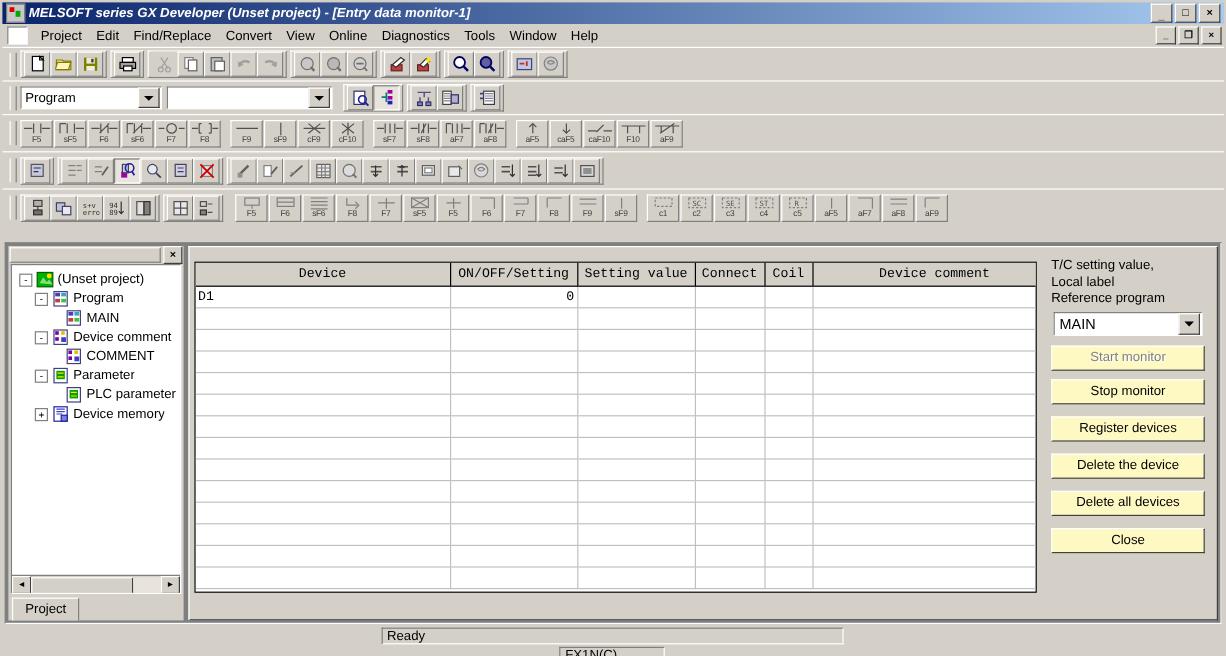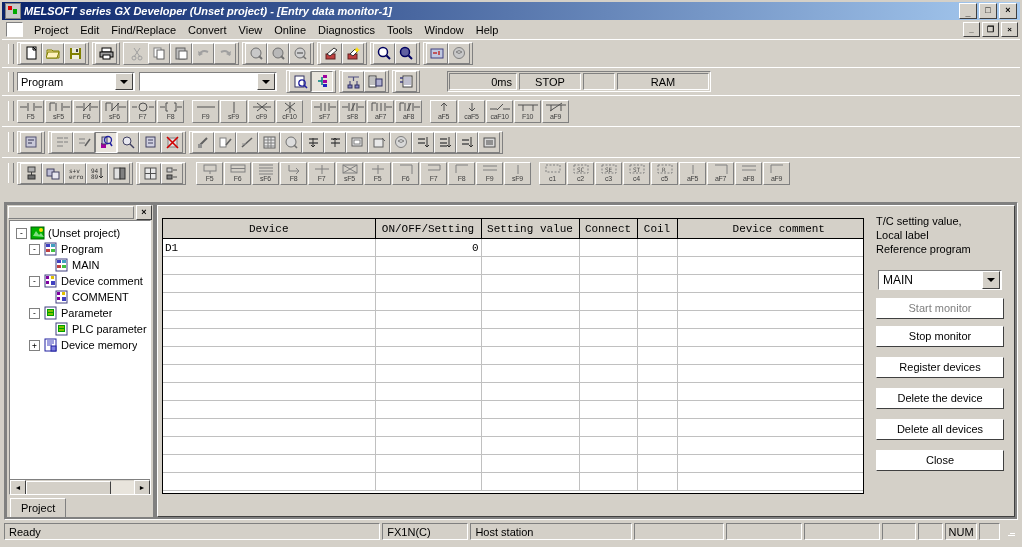--- a/index.html
+++ b/index.html
@@ -125,36 +125,36 @@
              font-size:11px;table-layout:fixed;}
   table.grid th{background:#d4d0c8;border-right:1px solid #000;border-bottom:1px solid #000;
      font-weight:normal;height:17px;text-align:center;font-family:"Liberation Mono","DejaVu Sans Mono",monospace;
      font-size:11px;}
   table.grid td{border-right:1px solid #c0c0c0;border-bottom:1px solid #c0c0c0;height:17px;
      padding:0 2px;overflow:hidden;white-space:nowrap;}
   tr.sel td{background:#000;color:#fff;border-right-color:#555;border-bottom-color:#000;}
   .num{text-align:right;}
 
   .rightpanel{position:absolute;right:4px;top:8px;width:140px;bottom:10px;}
-  .rp-title{font-size:11px;line-height:14px;margin-bottom:14px;padding-left:6px;}
+  .rp-title{font-size:11px;line-height:14px;margin-bottom:4px;padding-left:6px;}
   .rp-combo{margin:0 8px 8px 8px;height:20px;background:#fff;border:1px solid;
             border-color:#808080 #fff #fff #808080;display:flex;align-items:center;
             font-size:12px;box-sizing:border-box;}
   .rp-combo .val{flex:1 1 auto;padding-left:4px;}
   .rp-combo .arrow{width:16px;height:16px;margin:1px;background:#d4d0c8;
        border:1px solid;border-color:#fff #404040 #404040 #fff;
        display:flex;align-items:center;justify-content:center;}
   .rbtn{display:block;margin:0 6px 7px 6px;height:21px;line-height:19px;text-align:center;
-        background:#ffffff;border:1px solid;border-color:#fff #404040 #404040 #fff;
+        background:#fef9c3;border:1px solid;border-color:#fff #404040 #404040 #fff;
         font-size:11px;box-sizing:border-box;}
   .rbtn.disabled{color:#808080;text-shadow:1px 1px 0 #fff;}
 
   
   .statusbar{position:absolute;left:2px;right:2px;bottom:2px;height:20px;
-             display:flex;align-items:flex-start;background:#d4d0c8;gap:2px;padding-right:2px;}
+             display:flex;align-items:center;background:#d4d0c8;gap:2px;padding-right:2px;flex-direction:column;}
   .sfieldl{height:17px;background:#d4d0c8;border:1px solid;
      border-color:#808080 #fff #fff #808080;display:flex;align-items:center;
      padding-left:4px;font-size:11px;box-sizing:border-box;}
   .grip-corner{width:14px;height:14px;margin-left:auto;position:relative;}
   .grip-corner i{position:absolute;background:#fff;}
 </style>
 </head>
 <body>
 
 <div class="app">
@@ -384,26 +384,20 @@
     <div class="tbgroup">
       <div class="tb raised">
         <svg width="15" height="15">
             <rect x="4" y="2" width="9" height="11" fill="#fff" stroke="#404040"></rect>
             <path d="M5 4 h7 M5 6 h7 M5 8 h7 M5 10 h7" stroke="#8080a0"></path>
             <path d="M1 4 h3 M1 8 h3" stroke="#404080" stroke-width="1.3"></path>
           </svg>
       </div>
     </div>
     <div style="width:24px;"></div>
-    <div class="statgroup">
-      <div class="statfield" style="width:68px;justify-content:flex-end;padding-right:4px;">0ms</div>
-      <div class="statfield" style="width:62px;">STOP</div>
-      <div class="statfield" style="width:32px;"></div>
-      <div class="statfield" style="width:92px;margin-right:0;">RAM</div>
-    </div>
   </div>
 
   <div class="tbrow" style="height:30px;">
     <div class="grip"></div>
     <div class="fk">
       <div class="gl">
           <svg width="22" height="11">
             <path d="M0 5 h7 M15 5 h7 M8 1 v8 M14 1 v8" stroke="#505050"></path>
           </svg>
         </div>

